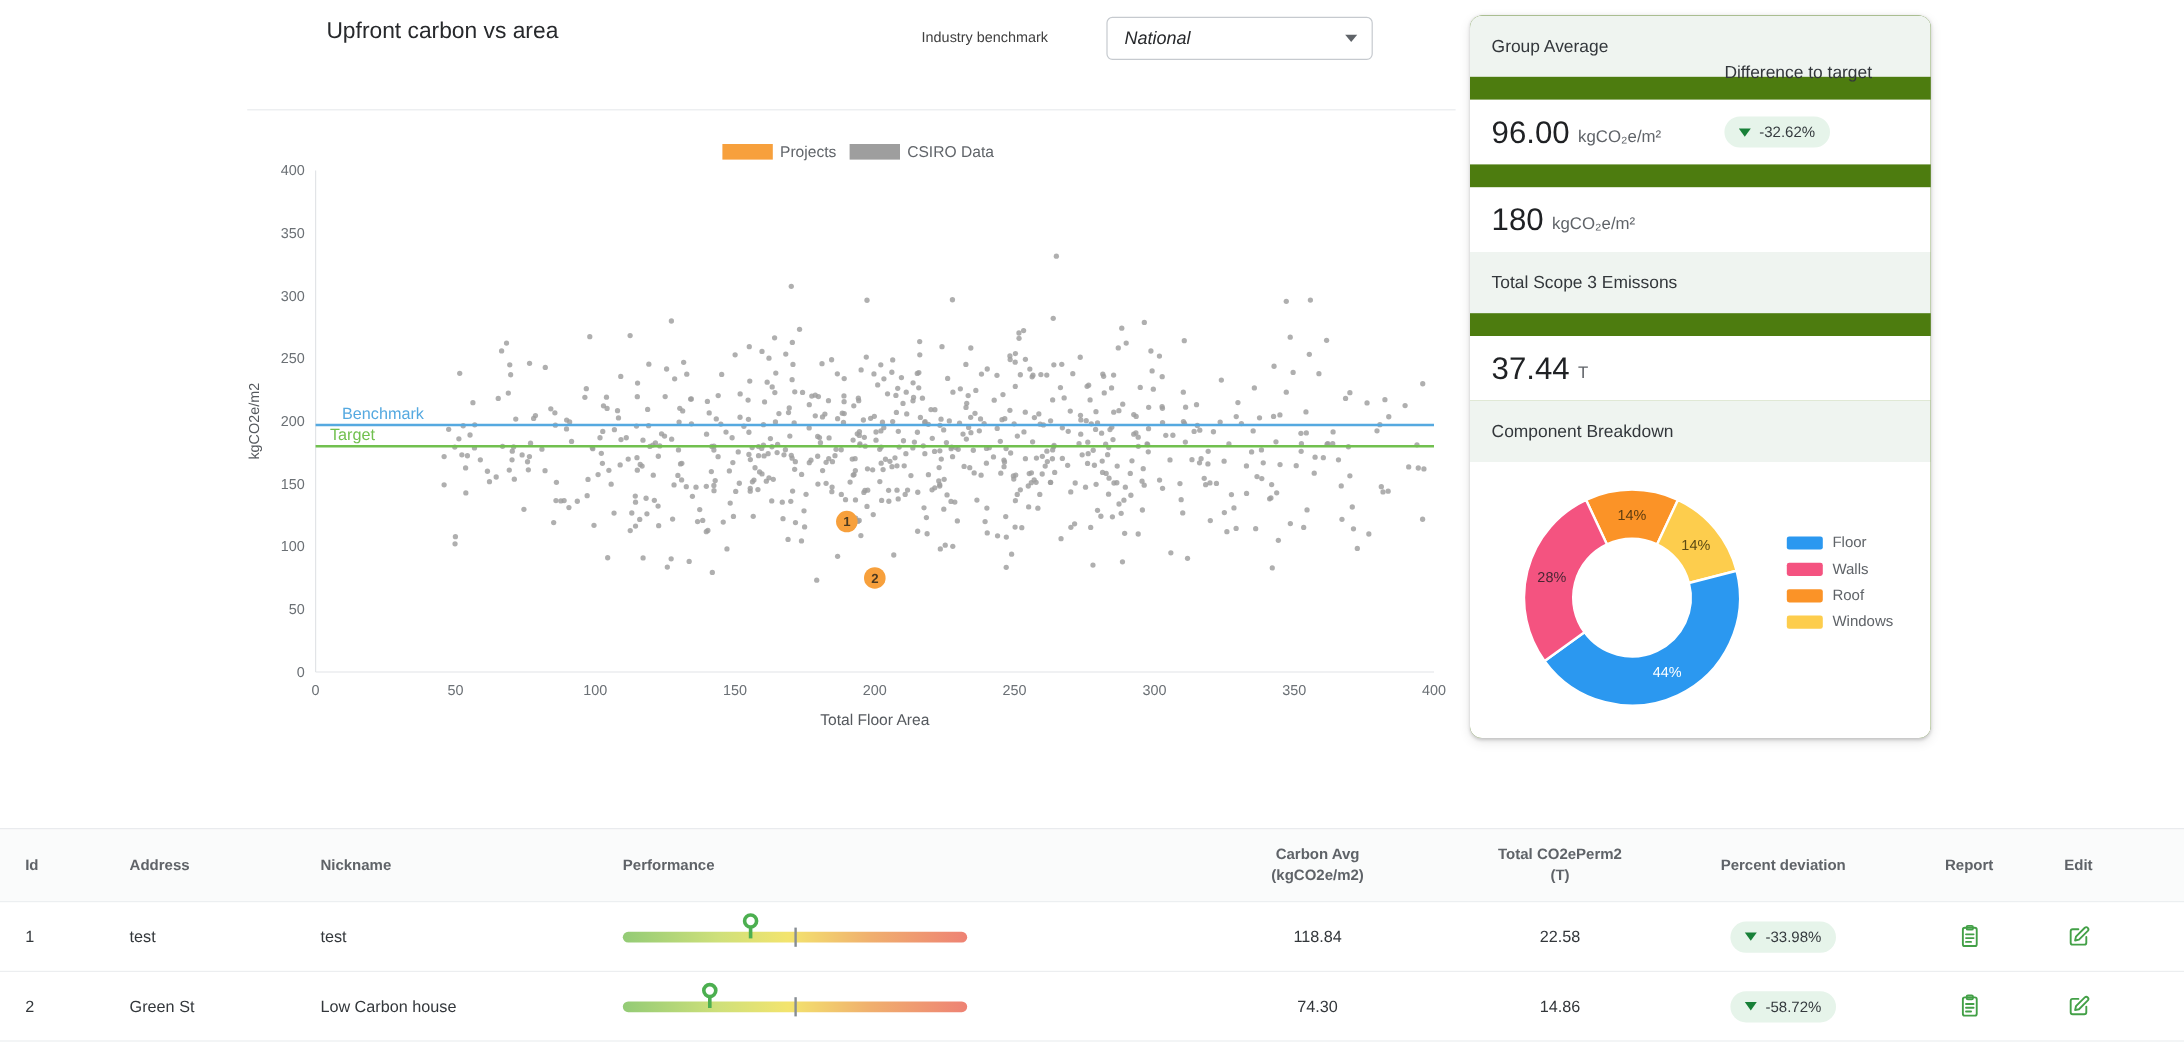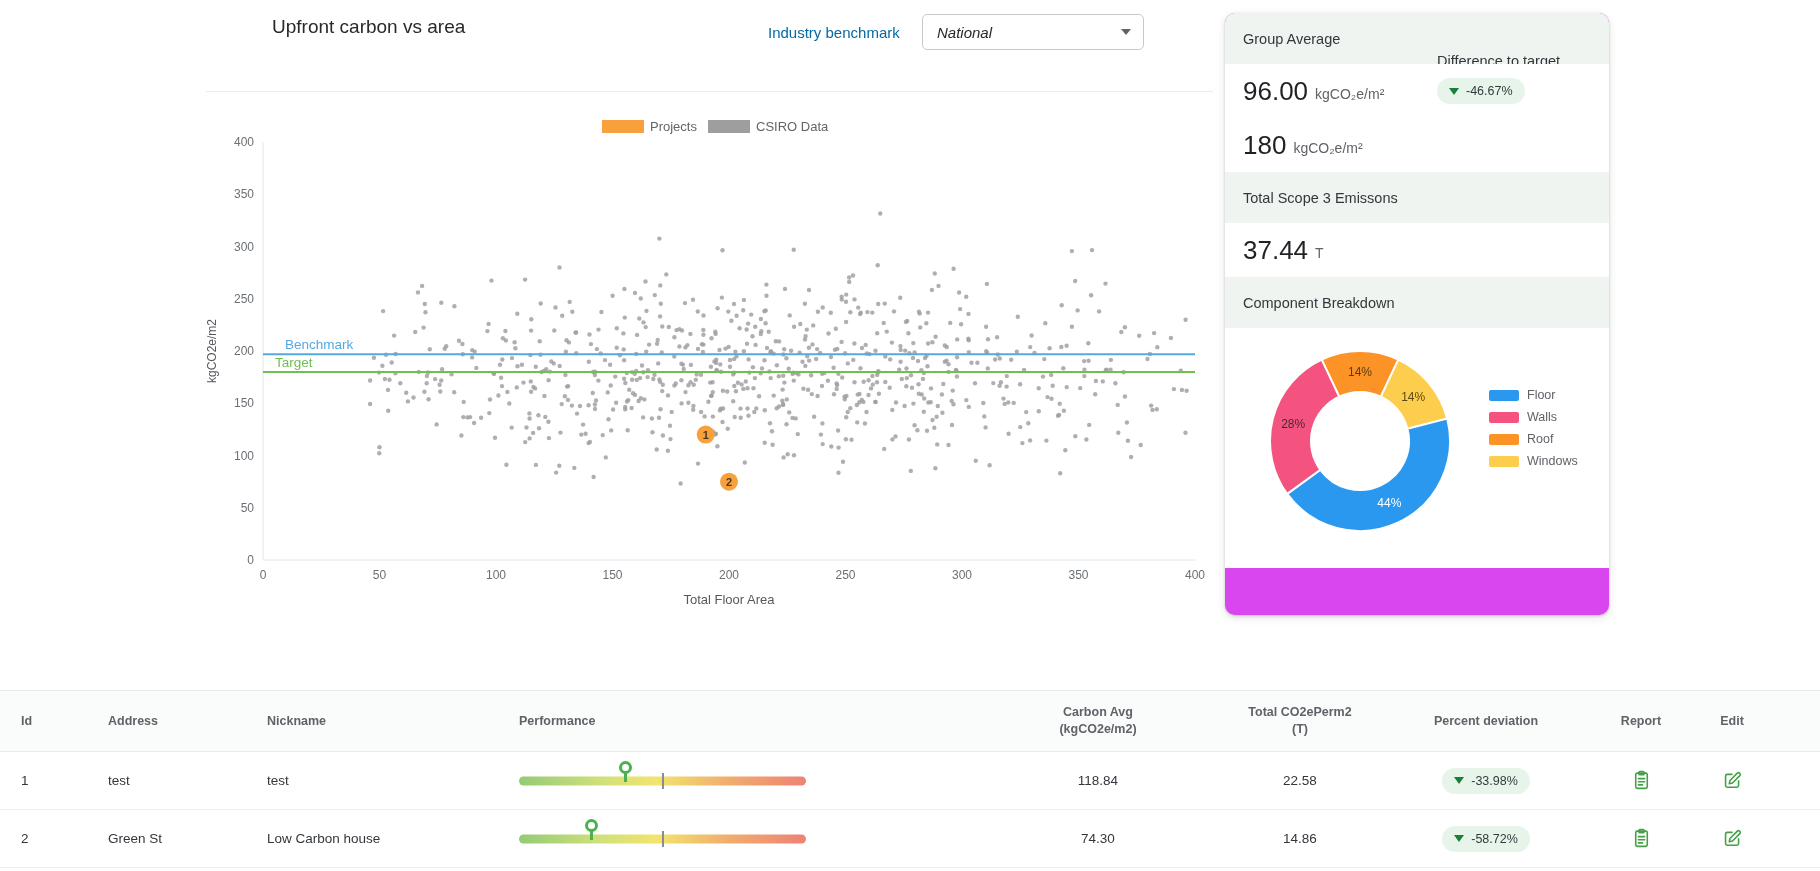--- a/index.html
+++ b/index.html
@@ -4,42 +4,42 @@
 <style>
   * { box-sizing: border-box; margin: 0; padding: 0; }
   body { background: #fff; }
   .page {
     position: relative; width: 1820px; height: 871px; overflow: hidden;
     background: #fff; color: #3c4043;
     font-family: "Liberation Sans", sans-serif;
   }
   
   .chart-title { position: absolute; left: 272px; top: 16px; font-size: 19px; font-weight: 400; color: #27292c; }
-  .bm-label { position: absolute; left: 768px; top: 24px; font-size: 15px; color: #0369a1; }
+  .bm-label { position: absolute; left: 768px; top: 24px; font-size: 12px; color: #404040; }
   .bm-select {
     position: absolute; left: 922px; top: 14px; width: 222px; height: 36px;
     border: 1px solid #c6cacf; border-radius: 5px; background: #fff; cursor: pointer;
     display: flex; align-items: center; justify-content: space-between;
     padding: 0 12px 0 14px; font-size: 15px; color: #27292c; font-style: italic;
   }
   .bm-caret { width: 0; height: 0; border-left: 5px solid transparent; border-right: 5px solid transparent; border-top: 6px solid #5f6368; }
   .hdr-divider { position: absolute; left: 206px; top: 91px; width: 1007px; height: 1px; background: #e9ebee; }
   #scatter-svg { position: absolute; left: 200px; top: 96px; }
   svg text { font-family: "Liberation Sans", sans-serif; }
 
   
   .summary-card {
     position: absolute; left: 1225px; top: 13px; width: 384px; height: 602px;
-    background: #d946ef; border-radius: 10px; overflow: hidden;
+    background: #4d7c0f; border-radius: 10px; overflow: hidden;
     box-shadow: 0 1px 3px rgba(0,0,0,.18), 0 3px 10px rgba(0,0,0,.10);
     text-align: center;
   }
   .card-strip { height: 51px; background: #eff4f0; display: flex; align-items: center; padding: 0 18px; font-size: 14.5px; color: #33373b; position: relative; }
   .card-strip .col2 { position: absolute; left: 212px; margin-top: 45px; }
-  .card-value { height: 54px; background: #fff; display: flex; align-items: center; padding: 0 18px; position: relative; }
+  .card-value { height: 54px; background: #fff; display: flex; align-items: center; padding: 0 18px; position: relative; margin-top: 19px; }
   .big { font-size: 26px; color: #1f2124; }
   .unit { font-size: 14px; color: #5f6368; margin-left: 7px; position: relative; top: 3px; }
   .badge {
     display: inline-flex; align-items: center; gap: 7px; background: #e6f4ea;
     border-radius: 14px; padding: 6px 12px; font-size: 12.5px; color: #353a3e; white-space: nowrap;
   }
   .badge .tri { width: 0; height: 0; border-left: 5.5px solid transparent; border-right: 5.5px solid transparent; border-top: 7px solid #188038; }
   .card-value .badge { position: absolute; left: 212px; top: 50%; transform: translateY(-50%); }
   .donut-area { position: relative; height: 240px; background: #fff; }
   #donut-svg { position: absolute; left: 35px; top: 8px; }
@@ -889,21 +889,21 @@
   <aside class="summary-card">
     <div class="card-strip">
       <span>Group Average</span>
       <span class="col2">Difference to target</span>
     </div>
     <div class="card-value">
       <span class="big">96.00</span>
       <span class="unit">kgCO₂e/m²</span>
       <span class="badge">
         <span class="tri"></span>
-        <span>-46.67%</span>
+        <span>-32.62%</span>
       </span>
     </div>
     <div class="card-value">
       <span class="big">180</span>
       <span class="unit">kgCO₂e/m²</span>
     </div>
     <div class="card-strip">
       <span>Total Scope 3 Emissons</span>
     </div>
     <div class="card-value">

